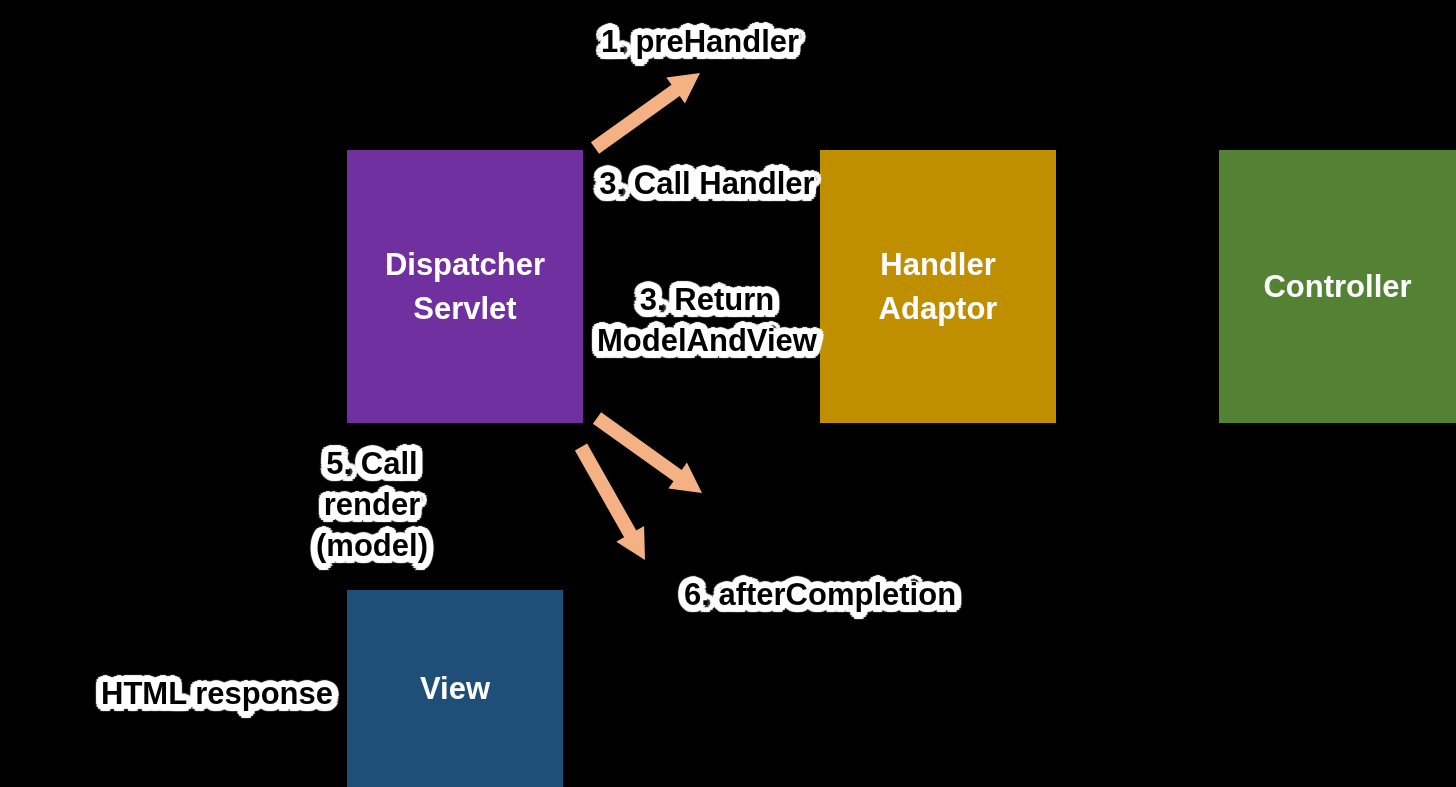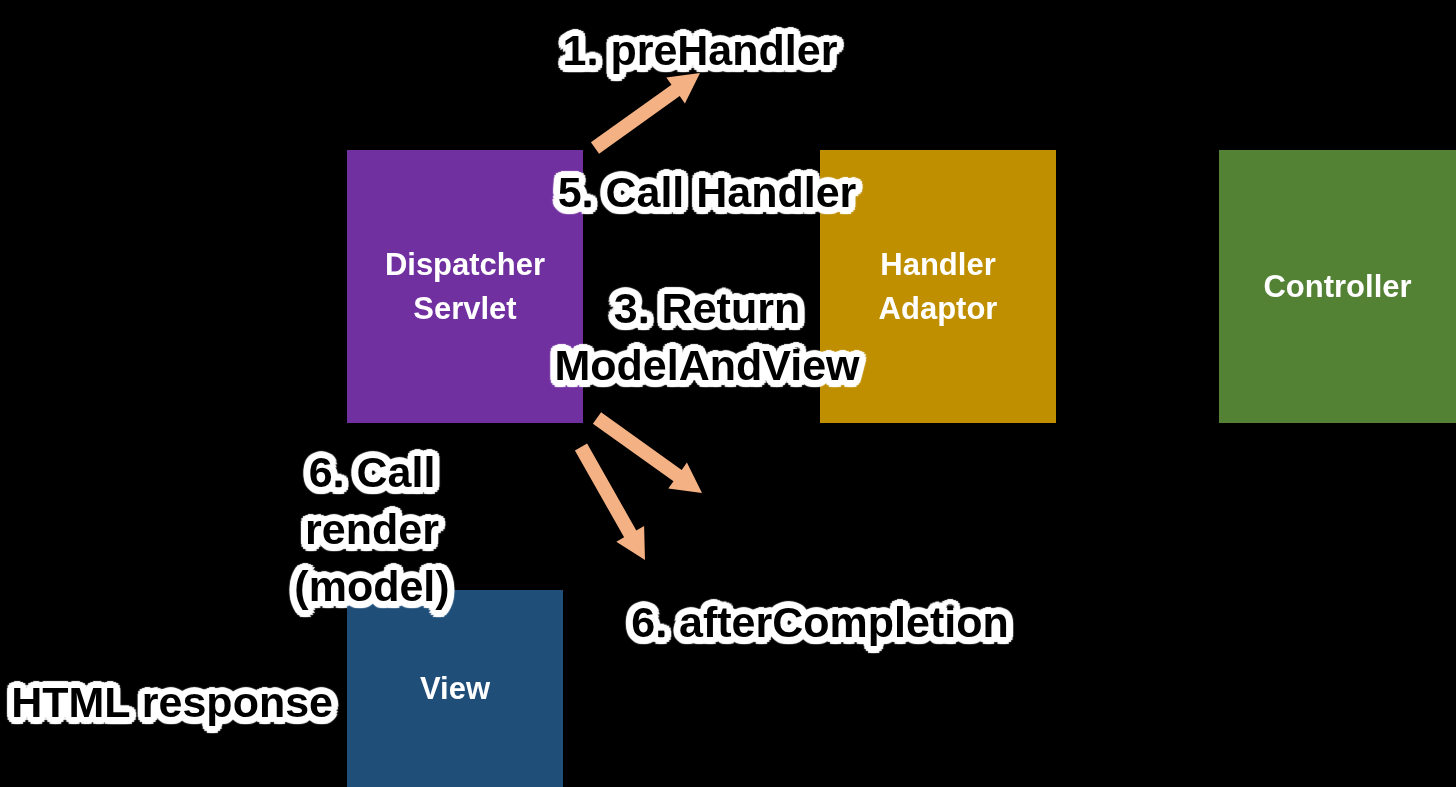--- a/index.html
+++ b/index.html
@@ -28,37 +28,37 @@
   }
   #box-dispatcher { left: 347px; top: 150px; width: 236px; height: 273px; }
   #box-handler-adaptor { left: 820px; top: 150px; width: 236px; height: 273px; }
   #box-controller { left: 1219px; top: 150px; width: 237px; height: 273px; }
   #box-view { left: 347px; top: 590px; width: 216px; height: 197px; }
 
   .step-label {
     position: absolute;
     text-align: center;
     font-weight: 700;
-    font-size: 43px;
+    font-size: 31px;
     line-height: 1.32;
     color: #000000;
     white-space: pre-line;
     text-shadow:
       7px 0 1px #fff, 6.5px 2.7px 1px #fff, 5px 5px 1px #fff, 2.7px 6.5px 1px #fff,
       0 7px 1px #fff, -2.7px 6.5px 1px #fff, -5px 5px 1px #fff, -6.5px 2.7px 1px #fff,
       -7px 0 1px #fff, -6.5px -2.7px 1px #fff, -5px -5px 1px #fff, -2.7px -6.5px 1px #fff,
       0 -7px 1px #fff, 2.7px -6.5px 1px #fff, 5px -5px 1px #fff, 6.5px -2.7px 1px #fff,
       0 0 6px #fff;
   }
   #step1 { left: 539px; top: 22px;  width: 322px; }
   #step2 { left: 546px; top: 164px; width: 322px; }
   #step3 { left: 527px; top: 280px; width: 360px; }
   #step4 { left: 674px; top: 487px; width: 320px; }
   #step5 { left: 272px; top: 444px; width: 200px; }
-  #step6 { left: 620px; top: 594px; width: 400px; }
+  #step6 { left: 620px; top: 575px; width: 400px; }
   #html-response { left: 11px; top: 674px; width: 322px; text-align: right; }
 
   #arrow-layer {
     position: absolute;
     left: 0;
     top: 0;
     pointer-events: none;
   }
 </style>
 </head>
@@ -79,27 +79,27 @@
   <div class="box" id="box-controller" style="background-color: rgb(84, 130, 53);">
     <span>Controller</span>
   </div>
 
   <div class="box" id="box-view" style="background-color: rgb(31, 78, 121);">
     <span>View</span>
   </div>
 
   <div class="step-label" id="step1">1. preHandler</div>
 
-  <div class="step-label" id="step2">5. Call Handler</div>
+  <div class="step-label" id="step2">3. Call Handler</div>
 
   <div class="step-label" id="step3">3. Return
 ModelAndView</div>
 
 
-  <div class="step-label" id="step5">6. Call
+  <div class="step-label" id="step5">5. Call
 render
 (model)</div>
 
   <div class="step-label" id="step6">6. afterCompletion</div>
 
   <div class="step-label" id="html-response">HTML response</div>
 
   <svg id="arrow-layer" width="1456" height="787" viewBox="0 0 1456 787">
     <polygon points="599.1,153.7 679.7,96.1 684.9,103.5 700,73 666.3,77.4 671.5,84.7 590.9,142.3" fill="#F4B183"></polygon>
     <polygon points="592.9,423.7 673.5,481.3 668.3,488.6 702,493 686.9,462.5 681.7,469.9 601.1,412.3" fill="#F4B183"></polygon>

